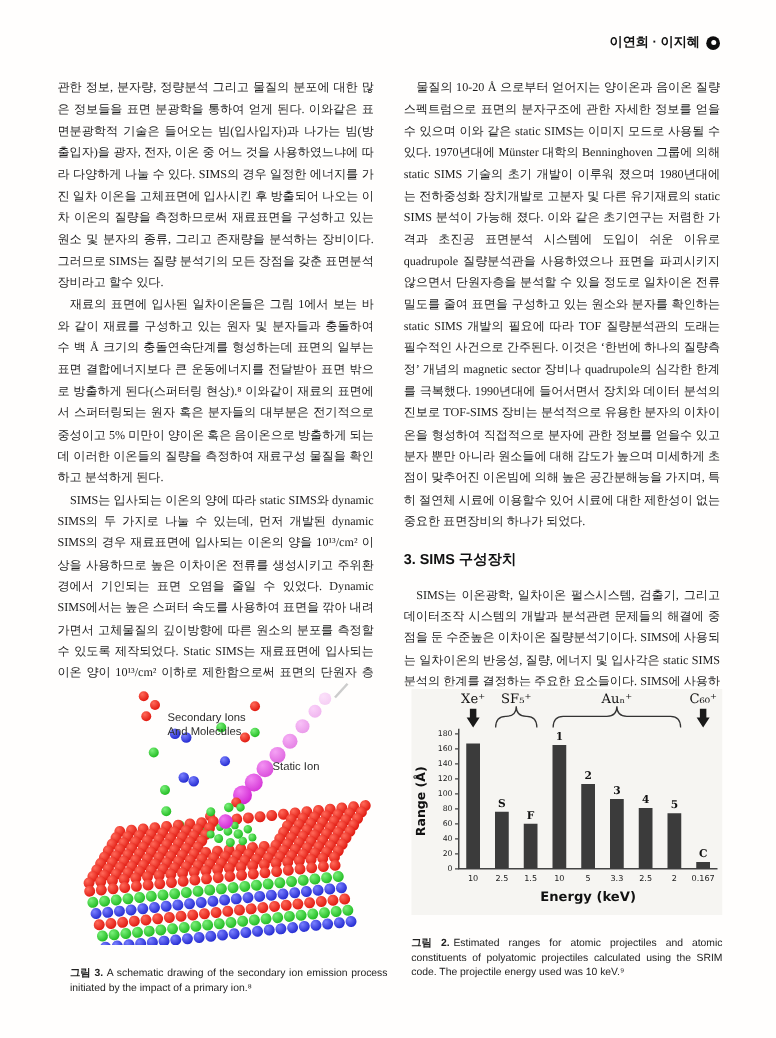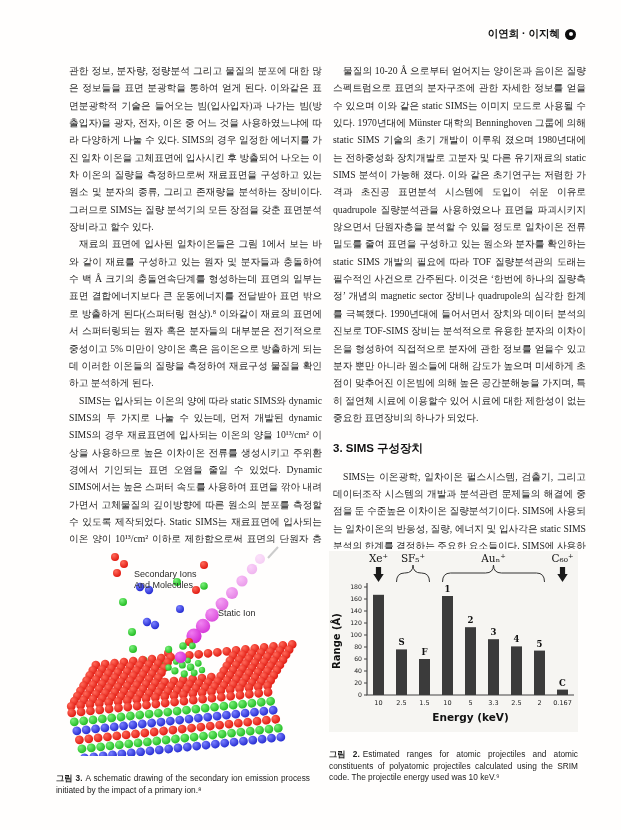--- a/index.html
+++ b/index.html
@@ -3,22 +3,22 @@
 <meta charset="utf-8">
 <style>
   html,body{margin:0;padding:0;background:#ffffff;}
   .page{position:relative;width:621px;height:830px;background:#fffefd;overflow:hidden;
         font-family:"Liberation Serif","DejaVu Serif",serif;color:#1c1c1c;}
   .header{position:absolute;top:27px;right:45px;display:flex;align-items:center;gap:5px;
           font-family:"Liberation Sans","DejaVu Sans",sans-serif;font-weight:bold;font-size:10.5px;color:#111;}
   .icon-dot{width:11px;height:11px;border-radius:50%;background:#0d0d0d;position:relative;display:inline-block;}
   .icon-dot::after{content:"";position:absolute;left:3.5px;top:3.5px;width:4px;height:4px;border-radius:50%;background:#fff;}
   .col{position:absolute;width:253px;text-align:justify;font-size:9.7px;line-height:17.35px;overflow:hidden;}
-  .col-left{left:69px;top:62px;height:481px;}
-  .col-right{left:333px;top:62px;height:487px;}
+  .col-left{left:46px;top:62px;height:481px;}
+  .col-right{left:323px;top:62px;height:487px;}
   .col p{margin:0;}
   .col p.ind{text-indent:10px;}
   .section-heading{font-family:"Liberation Sans","DejaVu Sans",sans-serif;font-weight:bold;
                    font-size:11.5px;color:#101010;margin:14px 0 10px 0;}
   .figure{position:absolute;font-family:"Liberation Sans","DejaVu Sans",sans-serif;}
   .figure1{left:56px;top:544px;width:254px;}
   .figure2{left:329px;top:551px;width:249px;}
   .fig-canvas{position:relative;}
   .fig-label{position:absolute;font-size:9px;line-height:10.5px;color:#2c2c2c;
              font-family:"Liberation Sans","DejaVu Sans",sans-serif;white-space:pre-line;}

